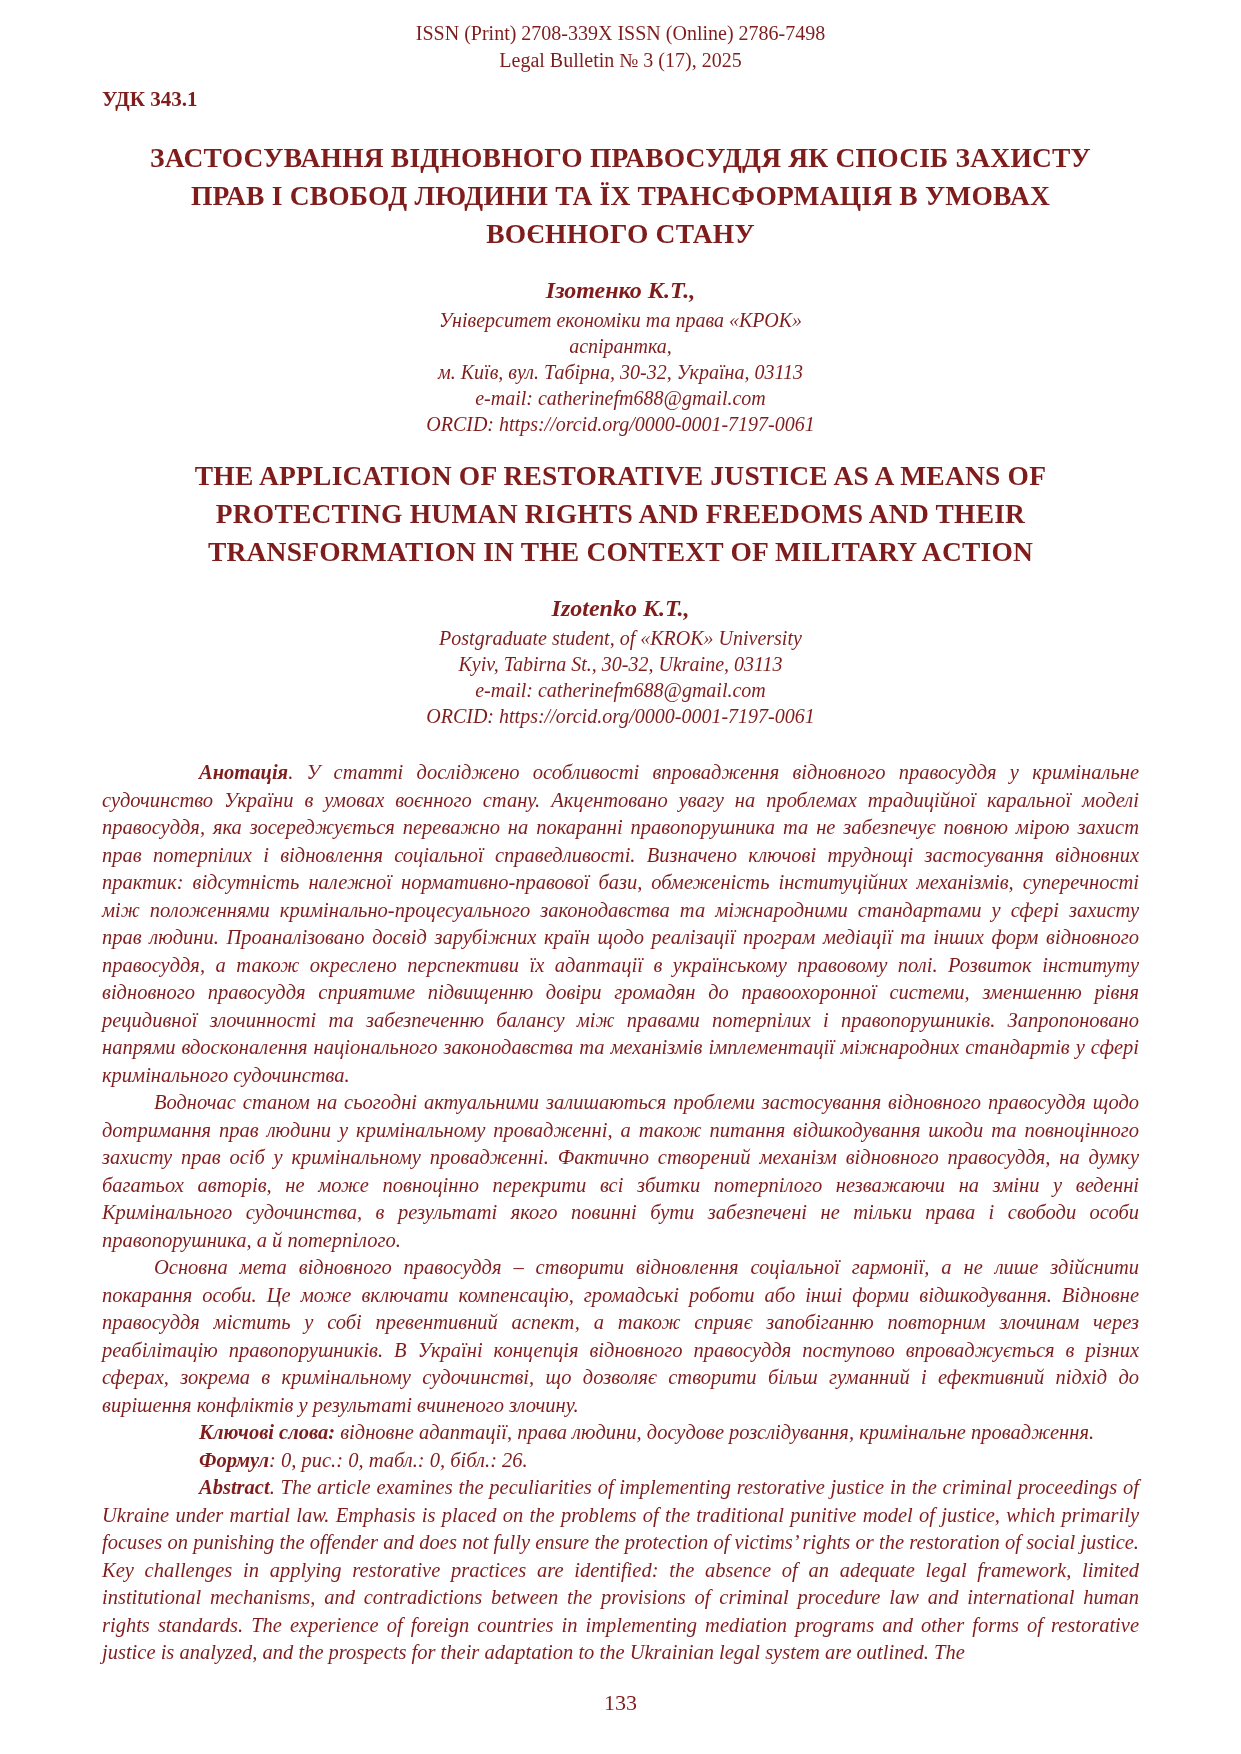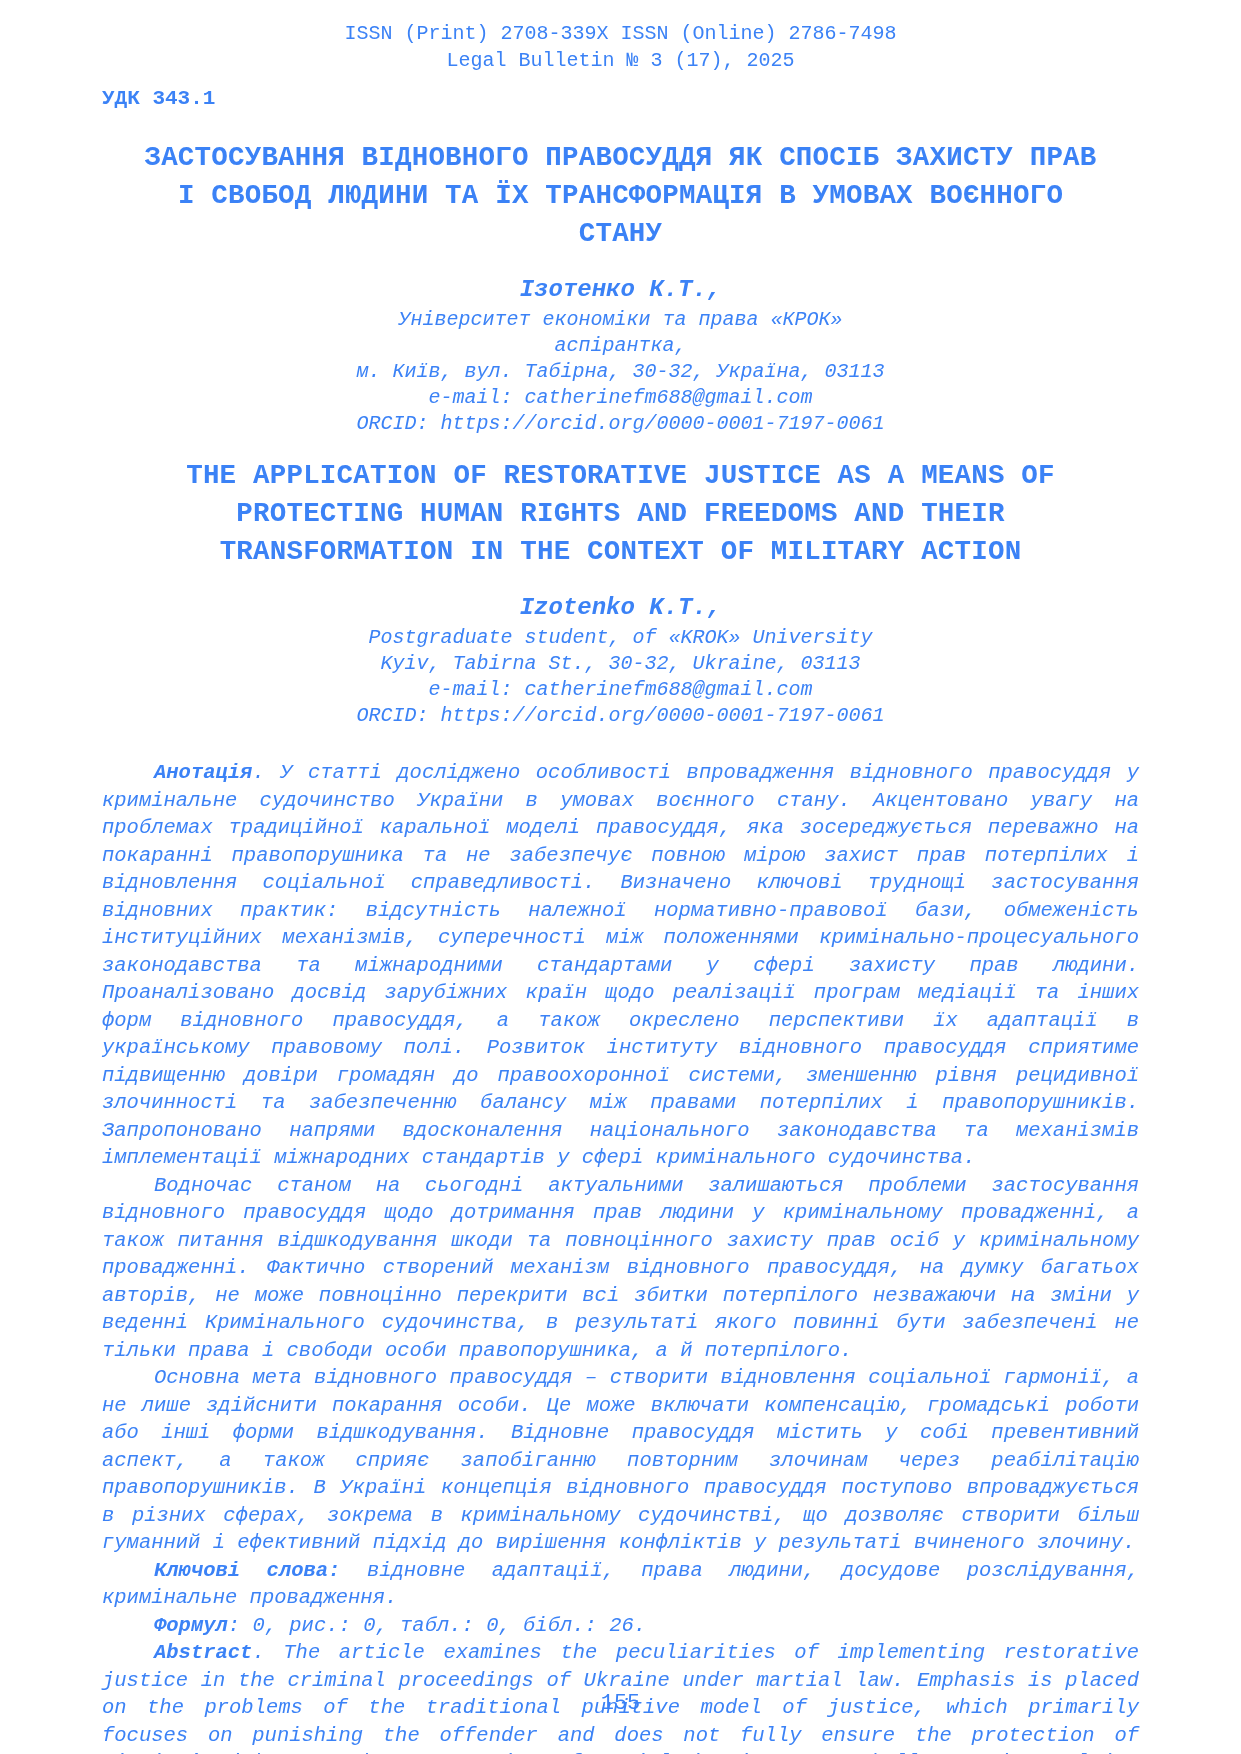--- a/index.html
+++ b/index.html
@@ -1,21 +1,21 @@
 <!DOCTYPE html>
 <html><head>
 <meta charset="utf-8">
 <style>
   html,body{margin:0;padding:0;background:#ffffff;}
   .page{
     position:relative;
     width:1241px;height:1754px;
     background:#ffffff;
-    color:#3b82f6;
-    font-family:Liberation Mono, monospace;
+    color:#7f1d1d;
+    font-family:Liberation Serif, serif;
     overflow:hidden;
     box-sizing:border-box;
   }
   .content{padding:20px 102px 0 102px;}
 
   .header-center{text-align:center;font-size:20px;line-height:27px;}
   .udc-block{margin-top:11px;font-weight:bold;font-size:21px;line-height:28px;text-align:left;}
 
   .title{
     margin:26px auto 0 auto;
@@ -32,21 +32,21 @@
   .author-name{font-size:24px;font-weight:bold;line-height:34px;}
 
   .abstract{
     margin-top:30px;
     font-style:italic;
     font-size:20.5px;
     line-height:27.5px;
     text-align:justify;
   }
   .abstract p{margin:0;text-indent:52px;}
-  .lead{font-weight:bold;}
+  .lead{font-weight:bold;margin-left:45px;}
   .abstract-en{margin-top:20px;}
 
   .page-number{
     position:absolute;
     left:0;right:0;bottom:38px;
     text-align:center;
     font-size:22px;
     font-style:normal;
   }
 </style>
@@ -90,14 +90,14 @@
       <p><span class="lead">Анотація</span><span>. У статті досліджено особливості впровадження відновного правосуддя у кримінальне судочинство України в умовах воєнного стану. Акцентовано увагу на проблемах традиційної каральної моделі правосуддя, яка зосереджується переважно на покаранні правопорушника та не забезпечує повною мірою захист прав потерпілих і відновлення соціальної справедливості. Визначено ключові труднощі застосування відновних практик: відсутність належної нормативно-правової бази, обмеженість інституційних механізмів, суперечності між положеннями кримінально-процесуального законодавства та міжнародними стандартами у сфері захисту прав людини. Проаналізовано досвід зарубіжних країн щодо реалізації програм медіації та інших форм відновного правосуддя, а також окреслено перспективи їх адаптації в українському правовому полі. Розвиток інституту відновного правосуддя сприятиме підвищенню довіри громадян до правоохоронної системи, зменшенню рівня рецидивної злочинності та забезпеченню балансу між правами потерпілих і правопорушників. Запропоновано напрями вдосконалення національного законодавства та механізмів імплементації міжнародних стандартів у сфері кримінального судочинства.</span></p>
       <p>Водночас станом на сьогодні актуальними залишаються проблеми застосування відновного правосуддя щодо дотримання прав людини у кримінальному провадженні, а також питання відшкодування шкоди та повноцінного захисту прав осіб у кримінальному провадженні. Фактично створений механізм відновного правосуддя, на думку багатьох авторів, не може повноцінно перекрити всі збитки потерпілого незважаючи на зміни у веденні Кримінального судочинства, в результаті якого повинні бути забезпечені не тільки права і свободи особи правопорушника, а й потерпілого.</p>
       <p>Основна мета відновного правосуддя – створити відновлення соціальної гармонії, а не лише здійснити покарання особи. Це може включати компенсацію, громадські роботи або інші форми відшкодування. Відновне правосуддя містить у собі превентивний аспект, а також сприяє запобіганню повторним злочинам через реабілітацію правопорушників. В Україні концепція відновного правосуддя поступово впроваджується в різних сферах, зокрема в кримінальному судочинстві, що дозволяє створити більш гуманний і ефективний підхід до вирішення конфліктів у результаті вчиненого злочину.</p>
       <p><span class="lead">Ключові слова:</span><span> відновне адаптації, права людини, досудове розслідування, кримінальне провадження.</span></p>
       <p><span class="lead">Формул</span><span>: 0, рис.: 0, табл.: 0, бібл.: 26.</span></p>
       <p class="abstract-en"><span class="lead">Abstract</span><span>. The article examines the peculiarities of implementing restorative justice in the criminal proceedings of Ukraine under martial law. Emphasis is placed on the problems of the traditional punitive model of justice, which primarily focuses on punishing the offender and does not fully ensure the protection of victims’ rights or the restoration of social justice. Key challenges in applying restorative practices are identified: the absence of an adequate legal framework, limited institutional mechanisms, and contradictions between the provisions of criminal procedure law and international human rights standards. The experience of foreign countries in implementing mediation programs and other forms of restorative justice is analyzed, and the prospects for their adaptation to the Ukrainian legal system are outlined. The</span></p>
     </div>
 
   </div>
 
-  <div class="page-number">155</div>
+  <div class="page-number">133</div>
 </div>
 
 </body></html>

